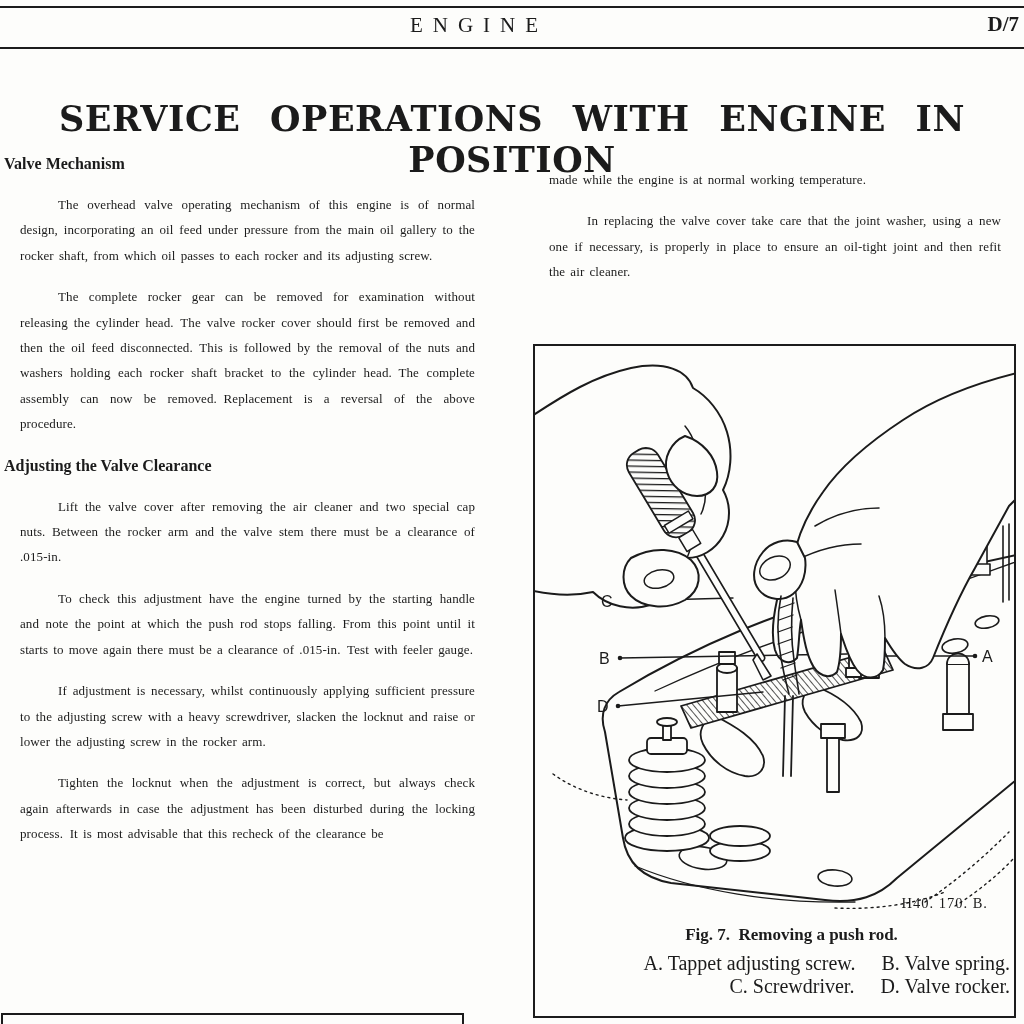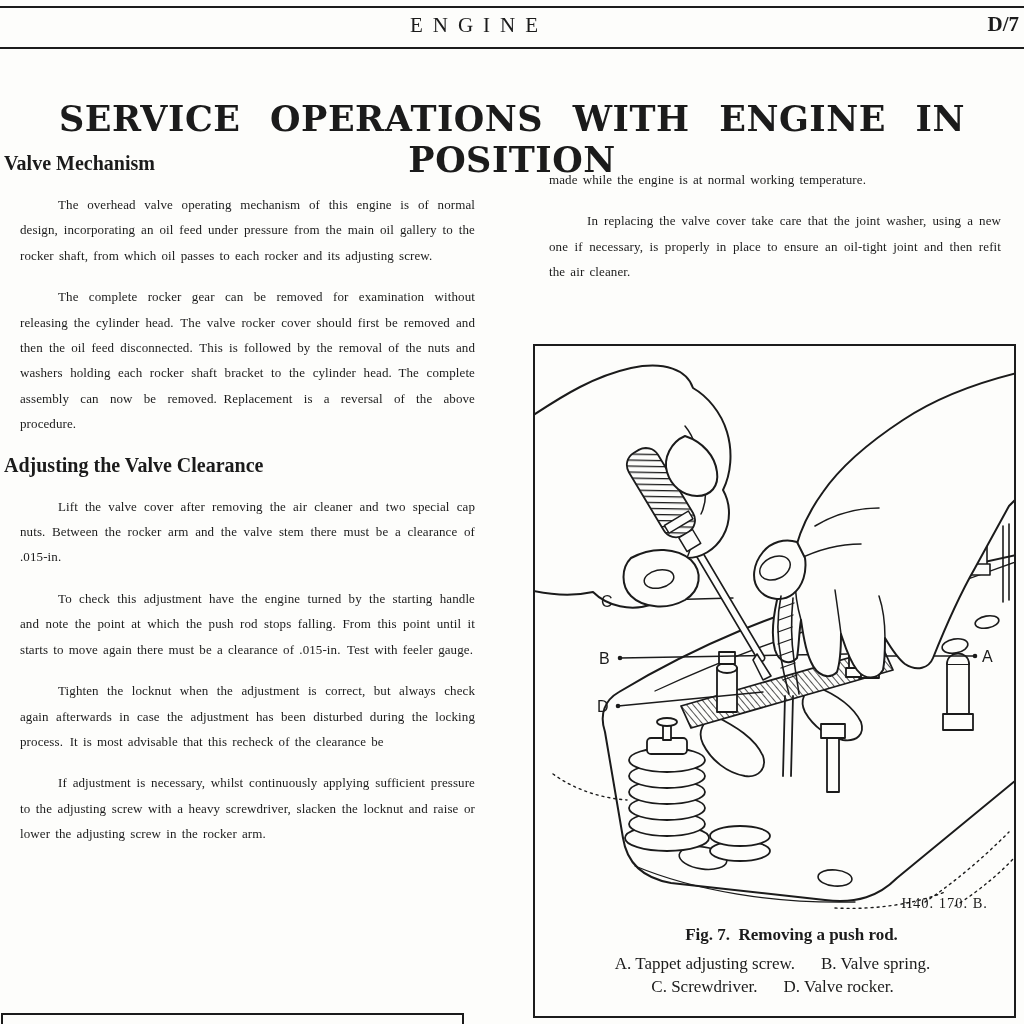--- a/index.html
+++ b/index.html
@@ -20,21 +20,21 @@
   .main-title{
     position:absolute;top:98px;left:0;right:0;margin:0;text-align:center;
     font-family:"DejaVu Serif", serif;font-weight:700;font-size:35px;
     letter-spacing:.5px;word-spacing:17px;
   }
   .columns{
     position:absolute;top:151px;left:4px;
     display:grid;grid-template-columns:487px 484px;column-gap:42px;
   }
   .col h2{
-    margin:0;font-size:20px;font-weight:700;line-height:25px;
+    margin:0;font-size:16px;font-weight:700;line-height:25px;
   }
   .col h2.second{}
   .col p{
     margin:16px;font-size:13px;line-height:25.4px;text-align:justify;
     word-spacing:1.8px;letter-spacing:.1px;
   }
   .col p.indent{text-indent:38px;}
   .col p.noindent{text-indent:0;}
   .figure-box{
     position:relative;margin:59px 0 0 0;width:479px;height:670px;
@@ -42,22 +42,22 @@
   }
   .fig-art{display:block;position:absolute;top:0;left:0;}
   .fig-ref{
     position:absolute;top:549px;right:26px;font-size:14.5px;letter-spacing:1px;
   }
   .fig-caption{
     position:absolute;top:579px;left:0;right:0;text-align:center;
     font-size:17px;font-weight:700;padding-left:34px;
   }
   .fig-legend{
-    position:absolute;top:606px;left:0;right:4px;text-align:center;
-    font-size:17px;line-height:23.5px;
+    position:absolute;top:606px;left:0;right:4px;text-align:right;
+    font-size:20px;line-height:23.5px;
   }
   .lg-gap{margin-left:26px;}
   .cutoff-box{
     position:absolute;left:1px;top:1013px;width:459px;height:11px;
     border:2px solid #1b1b1b;border-bottom:none;background:#fdfdfb;
   }
 </style>
 </head>
 <body>
 
@@ -74,22 +74,22 @@
 
   <div class="columns">
 
     <div class="col">
       <h2>Valve Mechanism</h2>
       <p class="indent">The overhead valve operating mechanism of this engine is of normal design, incorporating an oil feed under pressure from the main oil gallery to the rocker shaft, from which oil passes to each rocker and its adjusting screw.</p>
       <p class="indent">The complete rocker gear can be removed for examination without releasing the cylinder head. The valve rocker cover should first be removed and then the oil feed disconnected. This is followed by the removal of the nuts and washers holding each rocker shaft bracket to the cylinder head. The complete assembly can now be removed. Replacement is a reversal of the above procedure.</p>
       <h2 class="second">Adjusting the Valve Clearance</h2>
       <p class="indent">Lift the valve cover after removing the air cleaner and two special cap nuts. Between the rocker arm and the valve stem there must be a clearance of .015-in.</p>
       <p class="indent">To check this adjustment have the engine turned by the starting handle and note the point at which the push rod stops falling. From this point until it starts to move again there must be a clearance of .015-in. Test with feeler gauge.</p>
+      <p class="indent">If adjustment is necessary, whilst continuously applying sufficient pressure to the adjusting screw with a heavy screwdriver, slacken the locknut and raise or lower the adjusting screw in the rocker arm.</p>
       <p class="indent">Tighten the locknut when the adjustment is correct, but always check again afterwards in case the adjustment has been disturbed during the locking process. It is most advisable that this recheck of the clearance be</p>
-      <p class="indent">If adjustment is necessary, whilst continuously applying sufficient pressure to the adjusting screw with a heavy screwdriver, slacken the locknut and raise or lower the adjusting screw in the rocker arm.</p>
     </div>
 
     <div class="col">
       <p class="noindent">made while the engine is at normal working temperature.</p>
       <p class="indent">In replacing the valve cover take care that the joint washer, using a new one if necessary, is properly in place to ensure an oil-tight joint and then refit the air cleaner.</p>
 
       <figure class="figure-box" style="margin-left:0;margin-right:0;">
         <svg class="fig-art" width="479" height="575" viewBox="0 0 479 575" xmlns="http://www.w3.org/2000/svg">
           <defs>
             <pattern id="hatch" width="6" height="6" patternUnits="userSpaceOnUse" patternTransform="rotate(32)">

